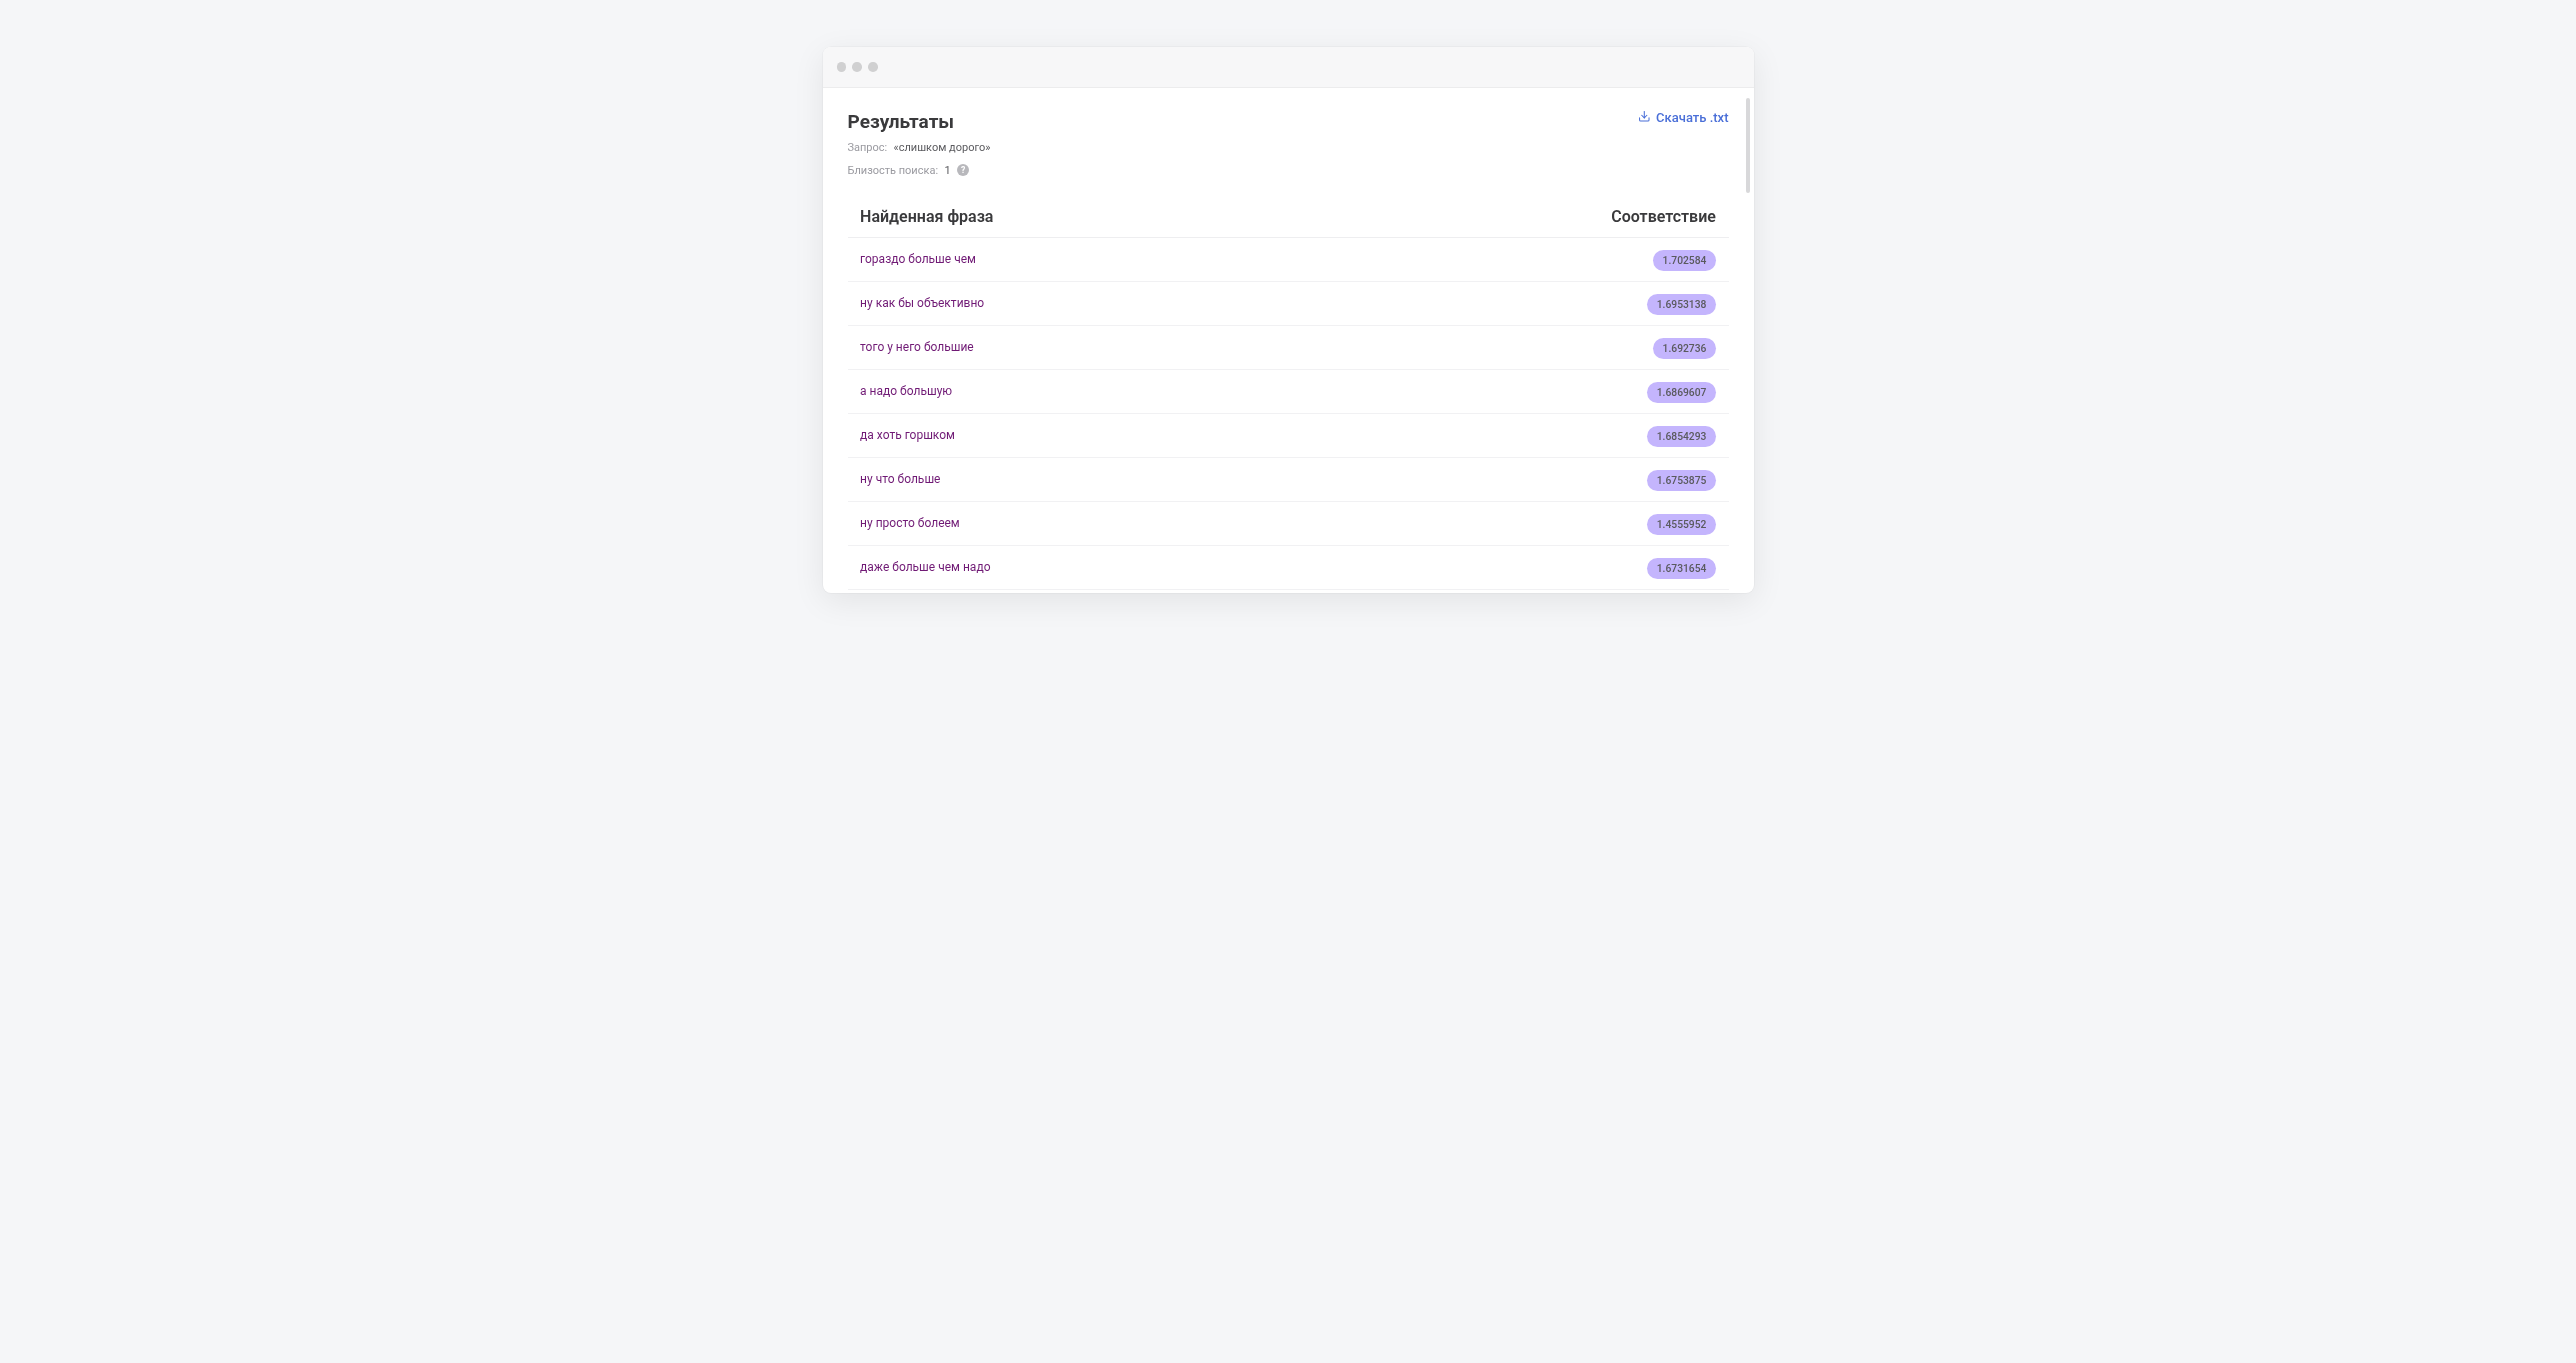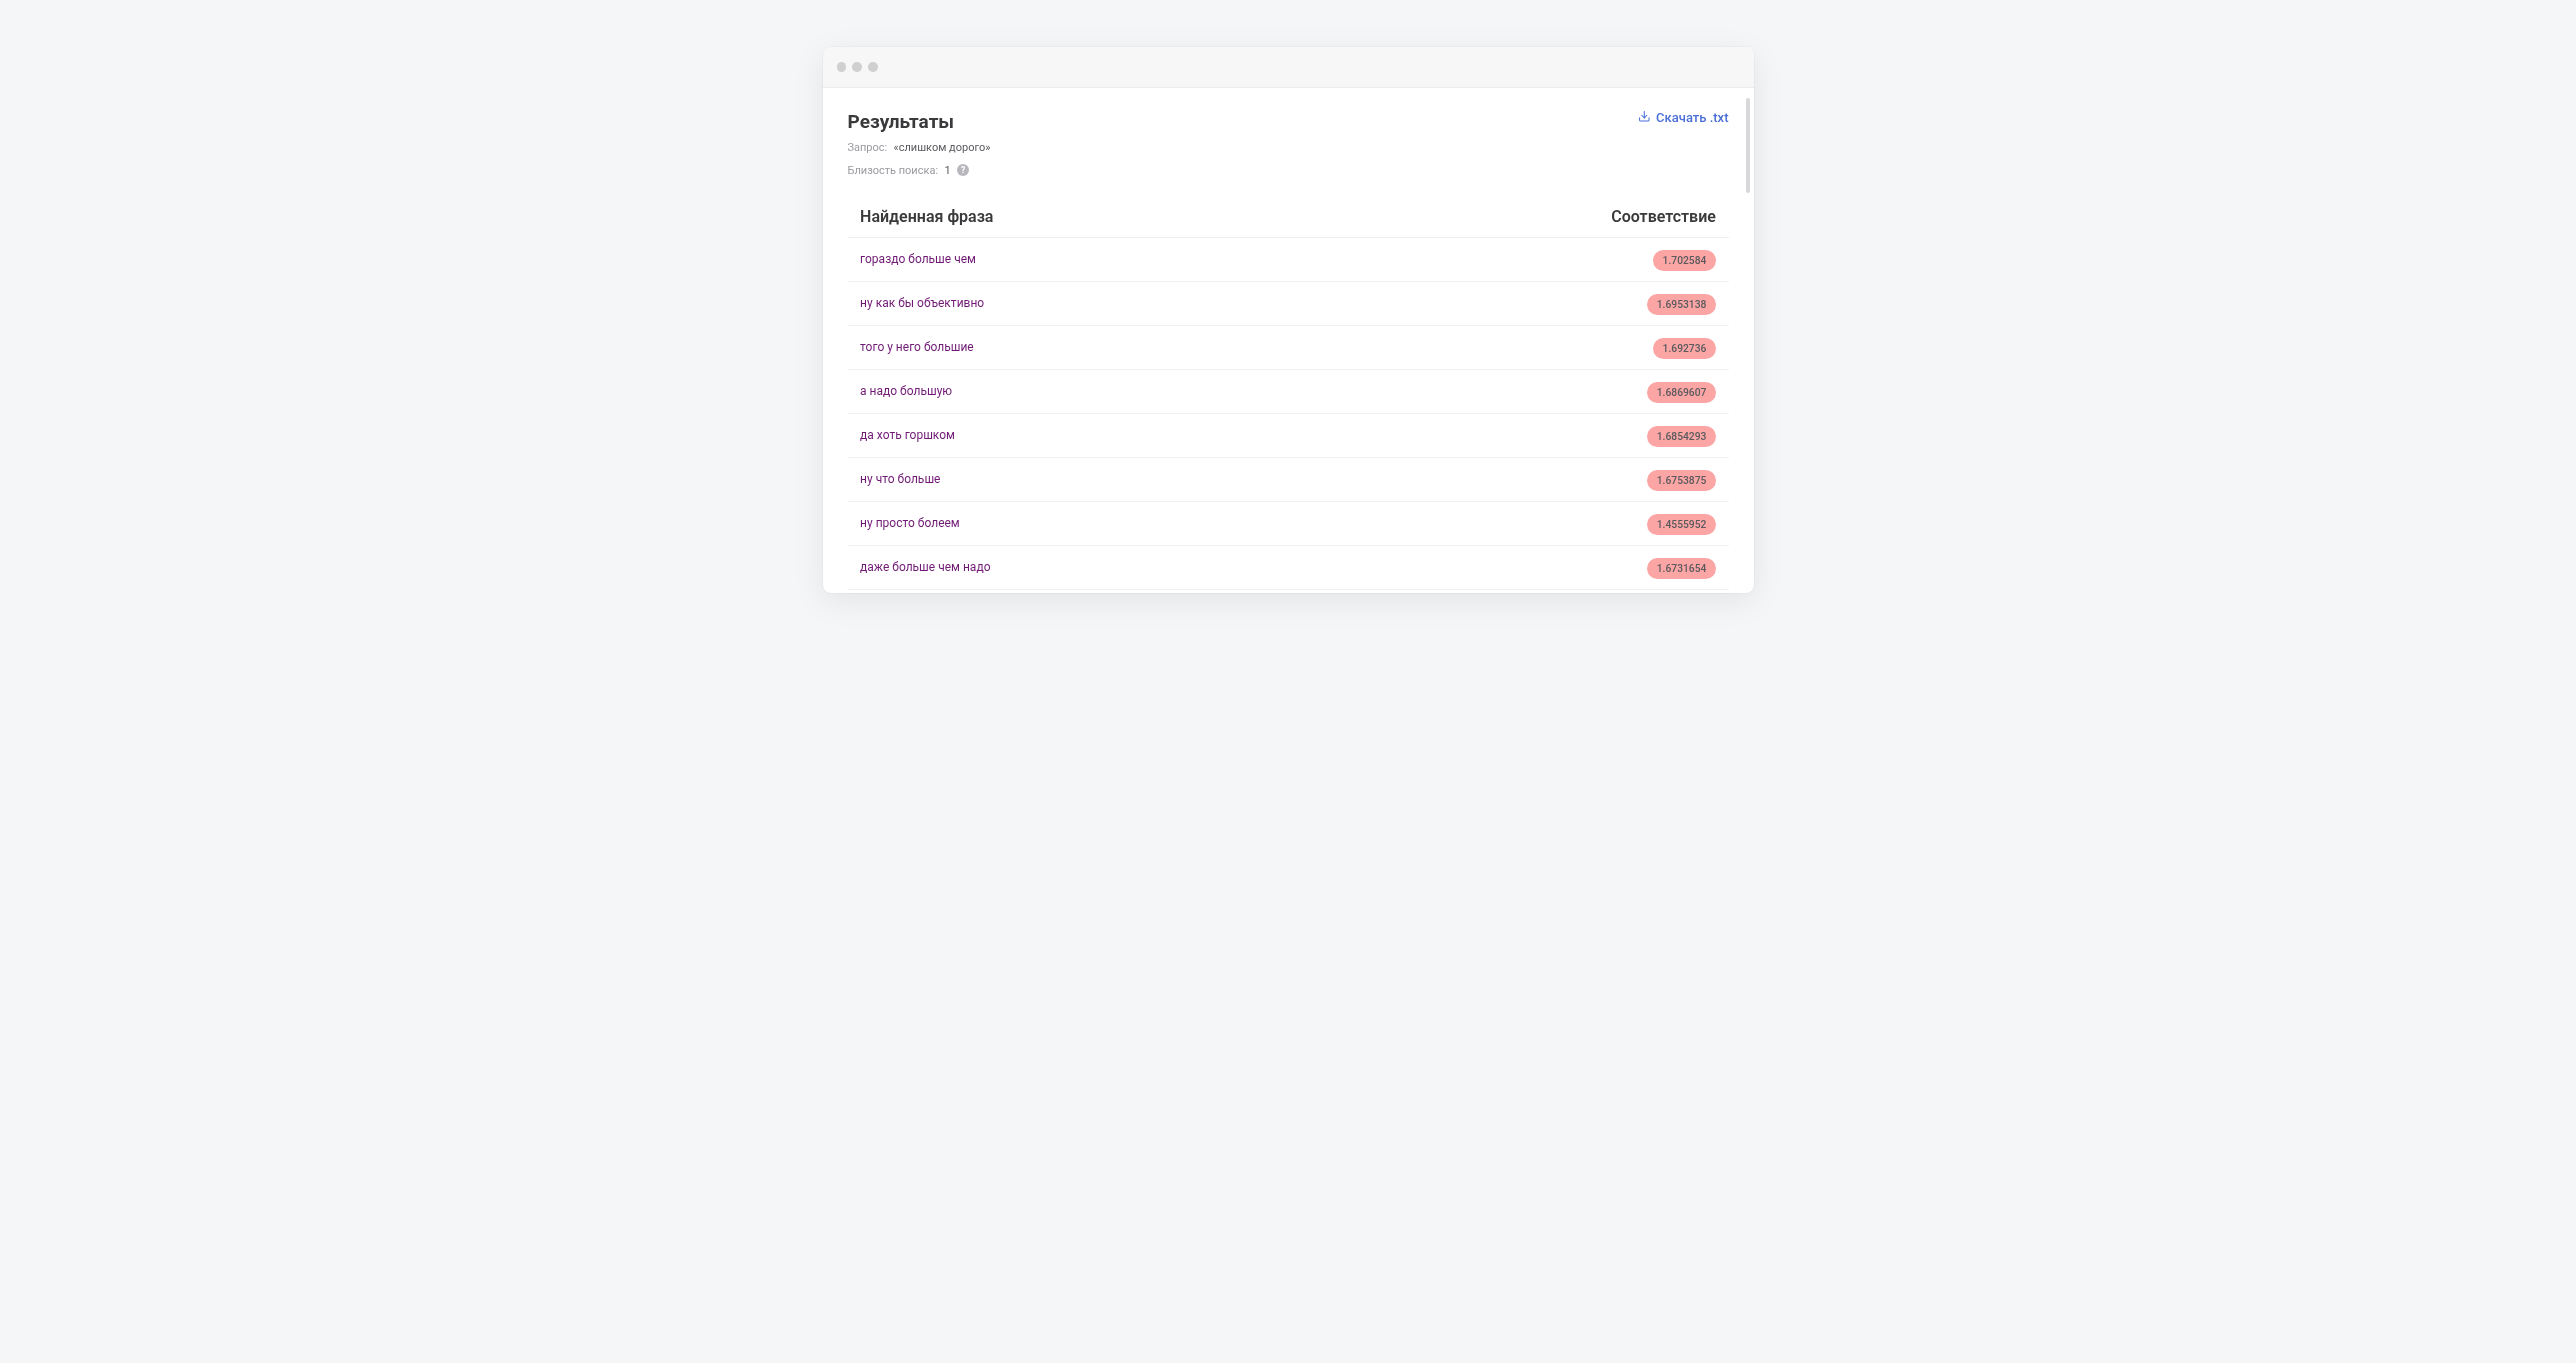--- a/index.html
+++ b/index.html
@@ -147,21 +147,21 @@
   padding: 14px 12.6px;
   border-bottom: 0.8px solid #f1f1f3;
 }
 
 .phrase {
   font-size: 12px;
   color: #701a75;
 }
 
 .score-badge {
-  background: #fca5a5;
+  background: #c4b5fd;
   color: #5a5a5e;
   font-size: 10.3px;
   padding: 4px 9.5px;
   border-radius: 11px;
   font-weight: 500;
 }
 
 .col-right {
   text-align: right;
   min-width: 110px;

